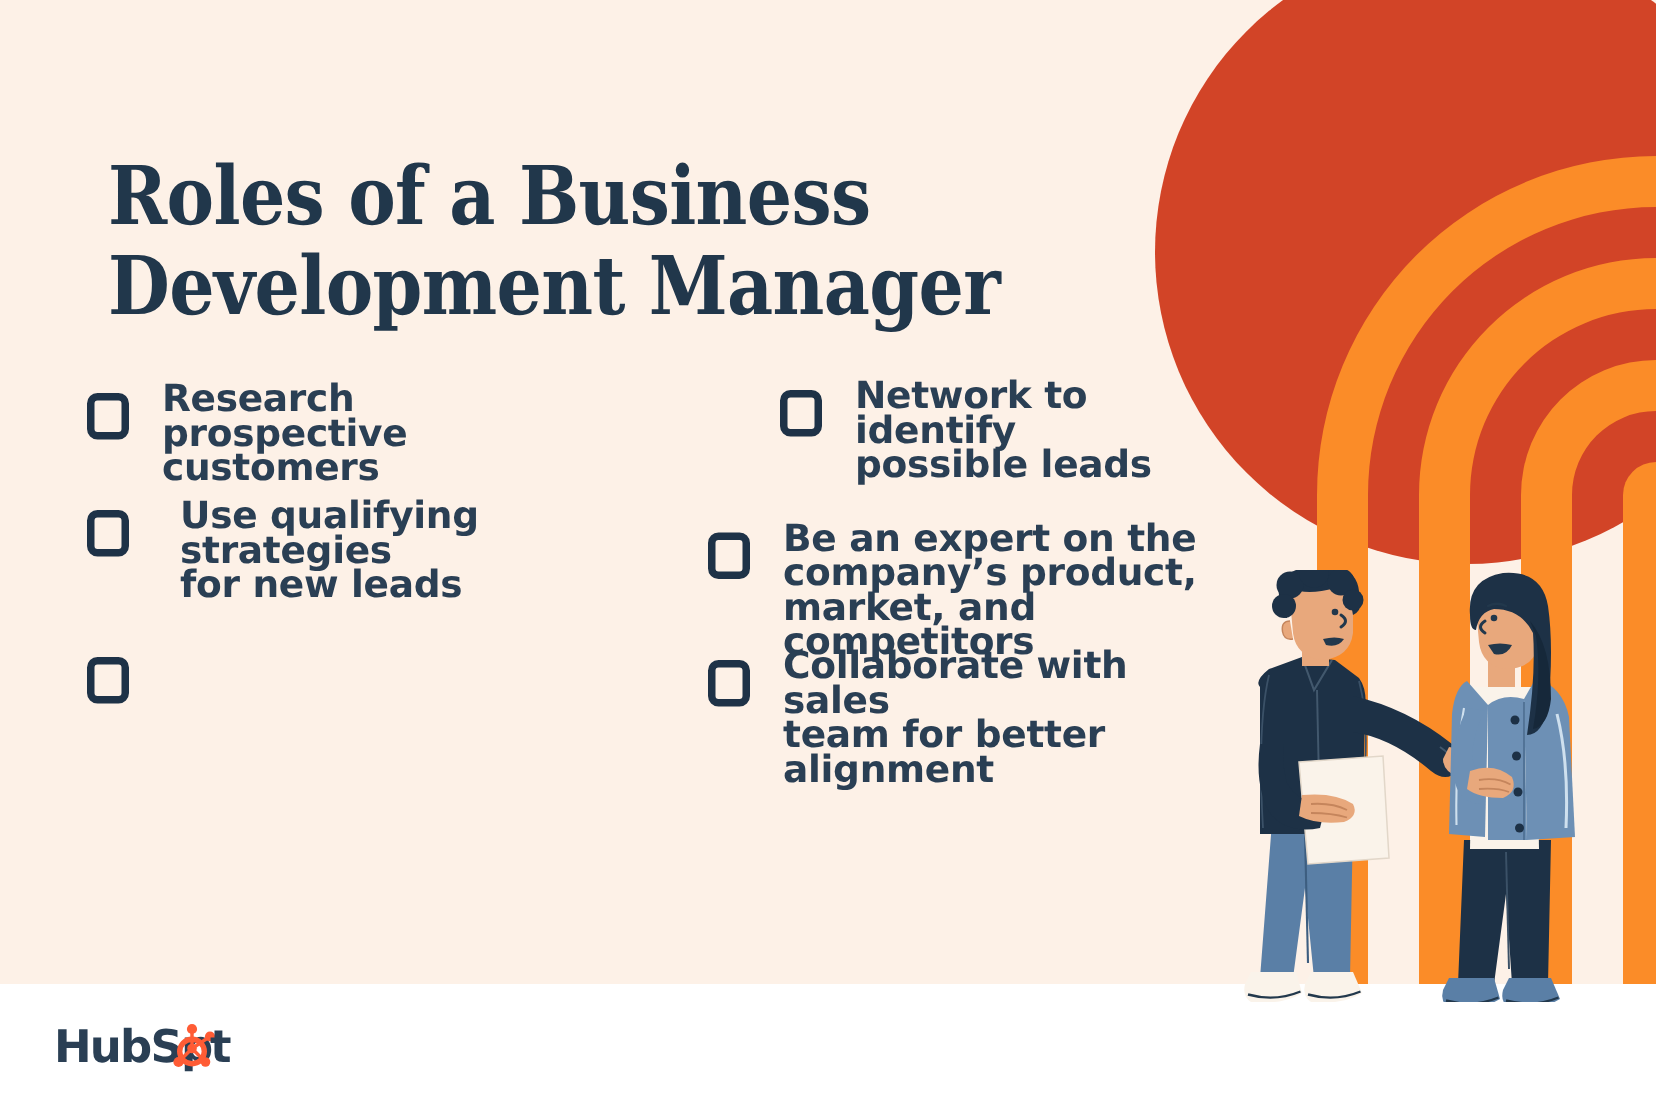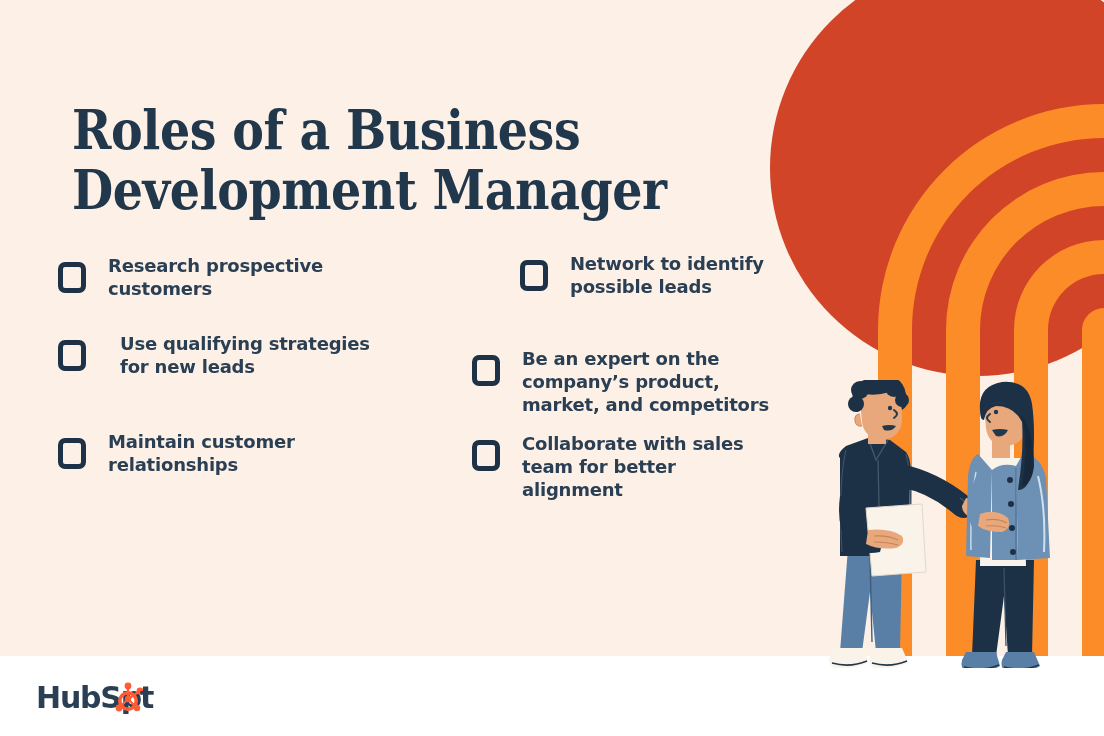--- a/index.html
+++ b/index.html
@@ -89,21 +89,21 @@
     border: 5px solid #1E3247;
     border-radius: 7px;
     background: transparent;
     margin-top: 8px;
   }
   .item-label {
     margin-left: 22px;
     color: #2A3F54;
     font-family: "DejaVu Sans", "Liberation Sans", sans-serif;
     font-weight: bold;
-    font-size: 18px;
+    font-size: 25px;
     line-height: 23px;
     letter-spacing: -0.2px;
     white-space: pre-line;
   }
 
   
   .logo {
     position: absolute;
     left: 36px; top: 678px;
     height: 38px;
@@ -256,22 +256,20 @@
         <span class="item-label">Research prospective
 customers</span>
       </div>
       <div class="item" style="top:92px;gap:12px;">
         <span class="checkbox"></span>
         <span class="item-label">Use qualifying strategies
 for new leads</span>
       </div>
       <div class="item" style="top:190px;">
         <span class="checkbox"></span>
-        <span class="item-label">Maintain customer
-relationships</span>
       </div>
     </div>
 
     <div class="col col-right">
       <div class="item" style="top:12px;padding-left:48px;">
         <span class="checkbox"></span>
         <span class="item-label">Network to identify
 possible leads</span>
       </div>
       <div class="item" style="top:90px;margin-top:17px;">

